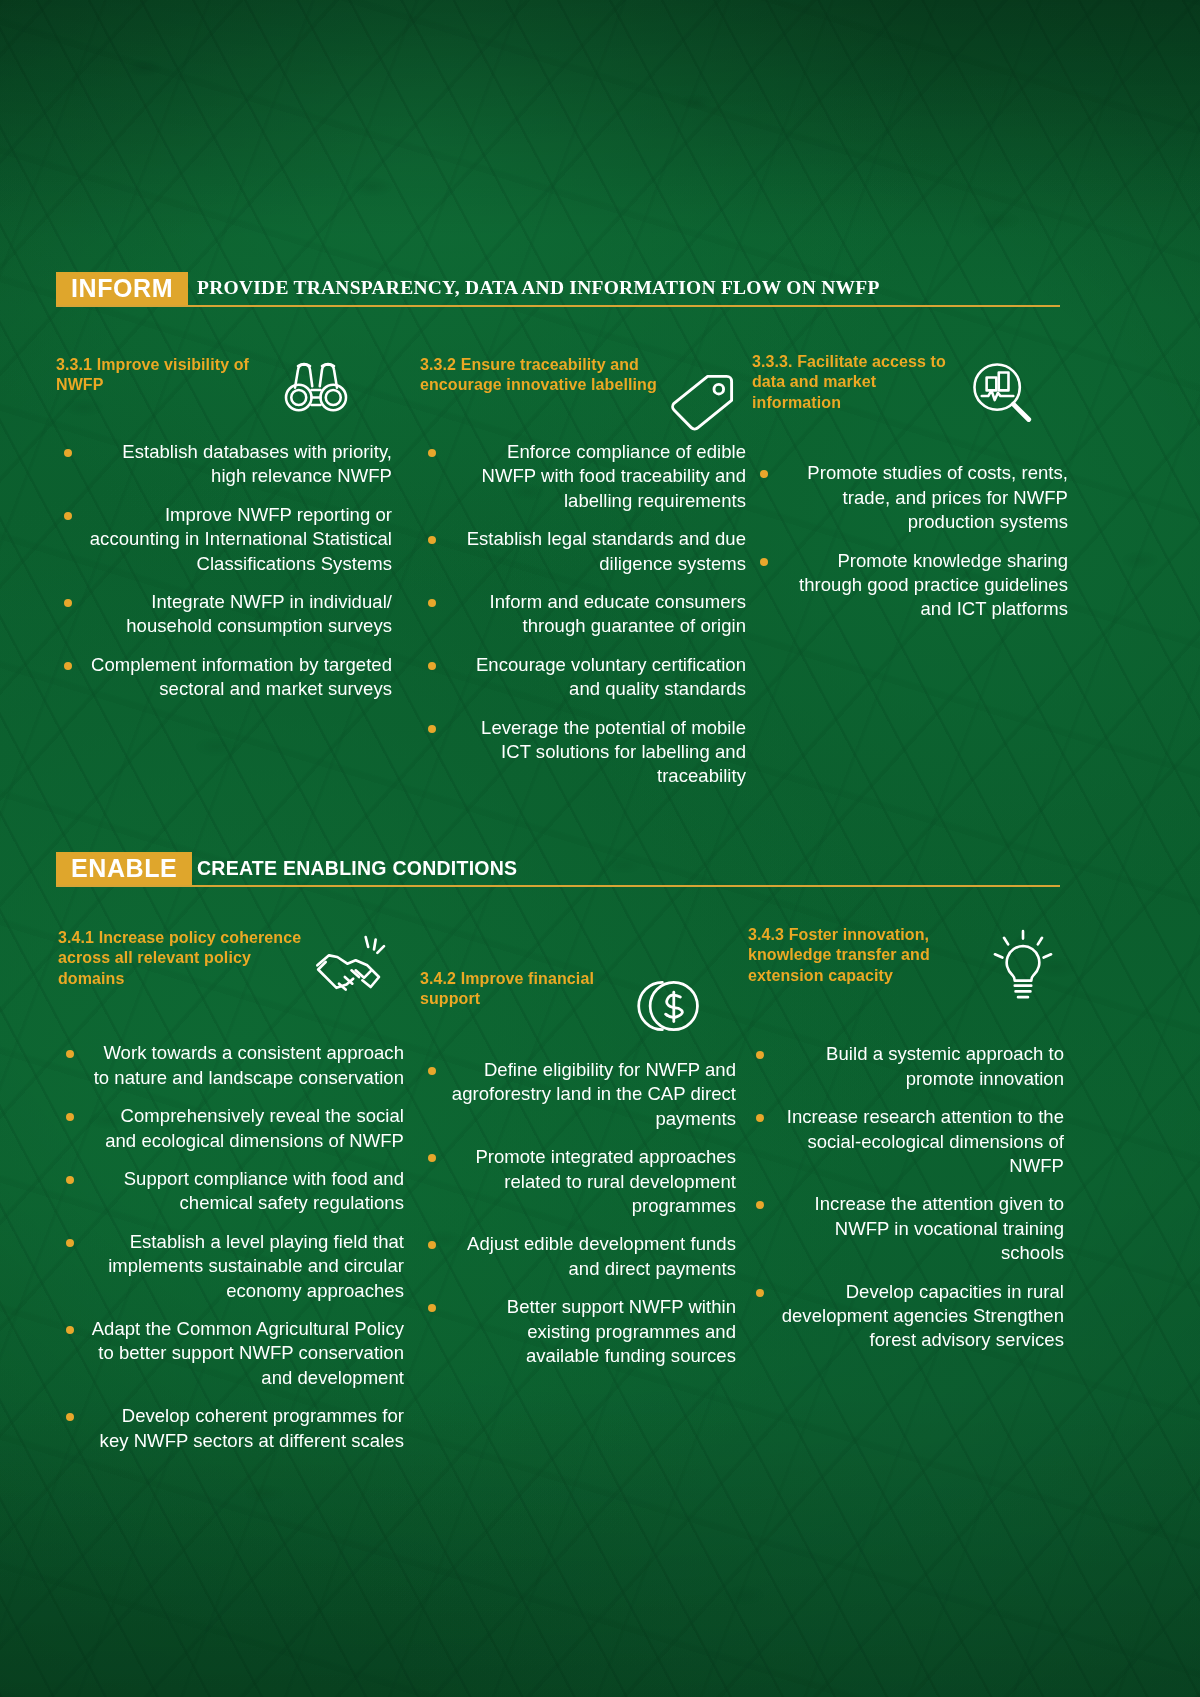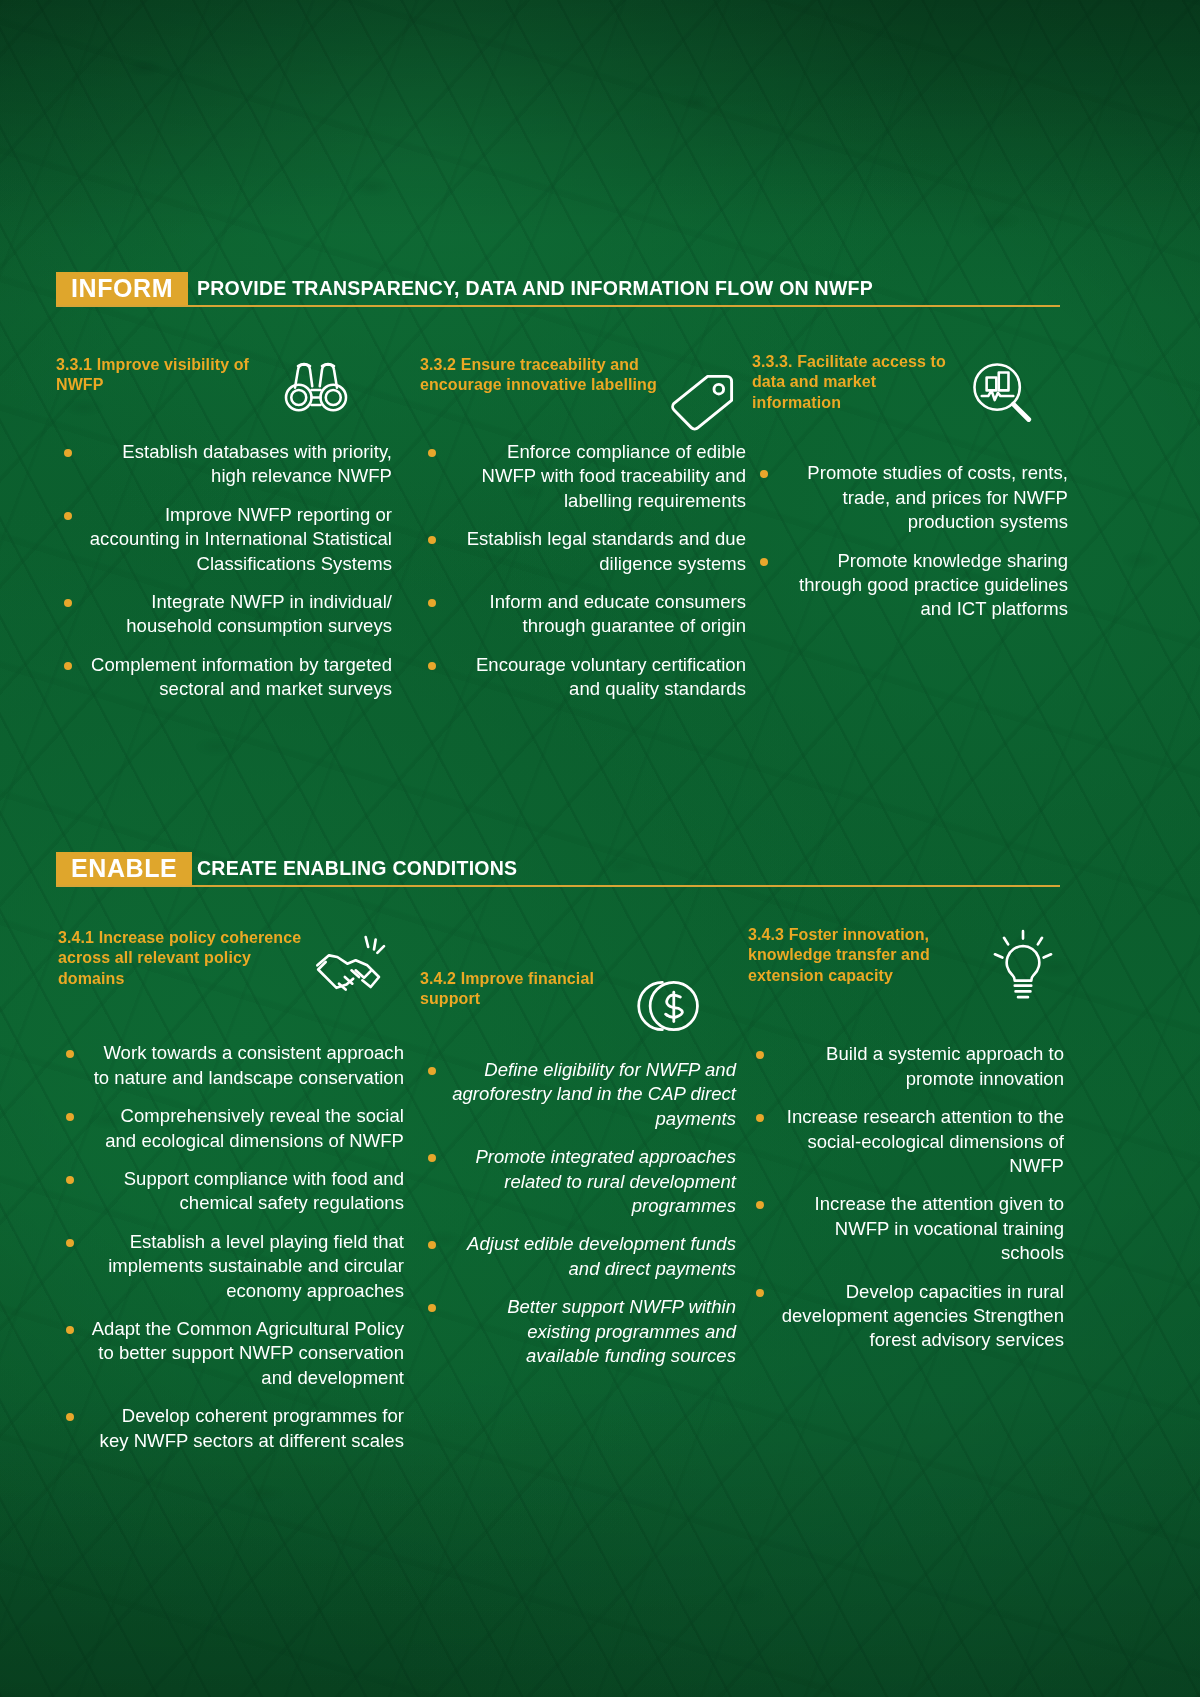--- a/index.html
+++ b/index.html
@@ -109,21 +109,21 @@
 <div class="bg-layer bg-base"></div>
 <div class="bg-layer bg-branches"></div>
 <div class="bg-layer bg-leaves"></div>
 <div class="bg-layer bg-vignette"></div>
 
 <div class="page">
 
   <div class="section" style="top:272px;">
     <div class="sec-head">
       <span class="badge">INFORM</span>
-      <span class="sec-title" style="left:141px;">PROVIDE TRANSPARENCY, DATA AND INFORMATION FLOW ON NWFP</span>
+      <span class="sec-title" style="left:141px;font-family:Liberation Serif, serif;">PROVIDE TRANSPARENCY, DATA AND INFORMATION FLOW ON NWFP</span>
       <div class="sec-rule"></div>
     </div>
   </div>
 
   <div class="cols">
 
     <div class="col" style="left:56px; top:355px; width:340px;">
       <div class="col-head">
         <div class="col-title" style="width:210px;">3.3.1 Improve visibility of NWFP</div>
         <span class="col-icon" style="left:222px; top:2px; width:76px; height:60px;">
@@ -159,20 +159,21 @@
             <path d="M52 8 H76 a6 6 0 0 1 6 6 V38 L40 72 a6 6 0 0 1 -8.4 0 L10 50 a6 6 0 0 1 0 -8.4 Z"></path>
             <circle cx="66" cy="24" r="6"></circle>
           </svg>
         </span>
       </div>
       <ul class="bullets" style="margin-top:44px;">
         <li>Enforce compliance of edible NWFP with food traceability and labelling requirements</li>
         <li>Establish legal standards and due diligence systems</li>
         <li>Inform and educate consumers through guarantee of origin</li>
         <li>Encourage voluntary certification and quality standards</li>
+        <li>Leverage the potential of mobile ICT solutions for labelling and traceability</li>
       </ul>
     </div>
 
     <div class="col" style="left:752px; top:352px; width:320px;">
       <div class="col-head">
         <div class="col-title" style="width:205px;">3.3.3. Facilitate access to data and market information</div>
         <span class="col-icon" style="left:215px; top:6px; width:70px; height:68px;">
           <svg viewBox="0 0 86 84" fill="none" stroke="#ffffff" stroke-width="3.2" stroke-linecap="round" stroke-linejoin="round">
             <circle cx="37" cy="36" r="28"></circle>
             <path d="M57 57 L76 76" stroke-width="6"></path>
@@ -227,21 +228,21 @@
         <div class="col-title" style="width:200px;margin-top:44px;">3.4.2 Improve financial support</div>
         <span class="col-icon" style="left:206px; top:6px; width:76px; height:62px;">
           <svg viewBox="0 0 92 76" fill="none" stroke="#ffffff" stroke-width="3.4" stroke-linecap="round" stroke-linejoin="round">
             <path d="M44 9 a29 29 0 0 0 0 58"></path>
             <circle cx="58" cy="38" r="29"></circle>
             <path d="M66 27 q-12 -6 -16 3 t 14 11 q10 5 -2 10 -7 3 -14 -3"></path>
             <path d="M58 21 v36"></path>
           </svg>
         </span>
       </div>
-      <ul class="bullets" style="margin-top:48px;font-style:italic;">
+      <ul class="bullets" style="margin-top:48px;">
         <li>Define eligibility for NWFP and agroforestry land in the CAP direct payments</li>
         <li>Promote integrated approaches related to rural development programmes</li>
         <li>Adjust edible development funds and direct payments</li>
         <li>Better support NWFP within existing programmes and available funding sources</li>
       </ul>
     </div>
 
     <div class="col" style="left:748px; top:925px; width:320px;">
       <div class="col-head">
         <div class="col-title" style="width:240px;">3.4.3 Foster innovation, knowledge transfer and extension capacity</div>

